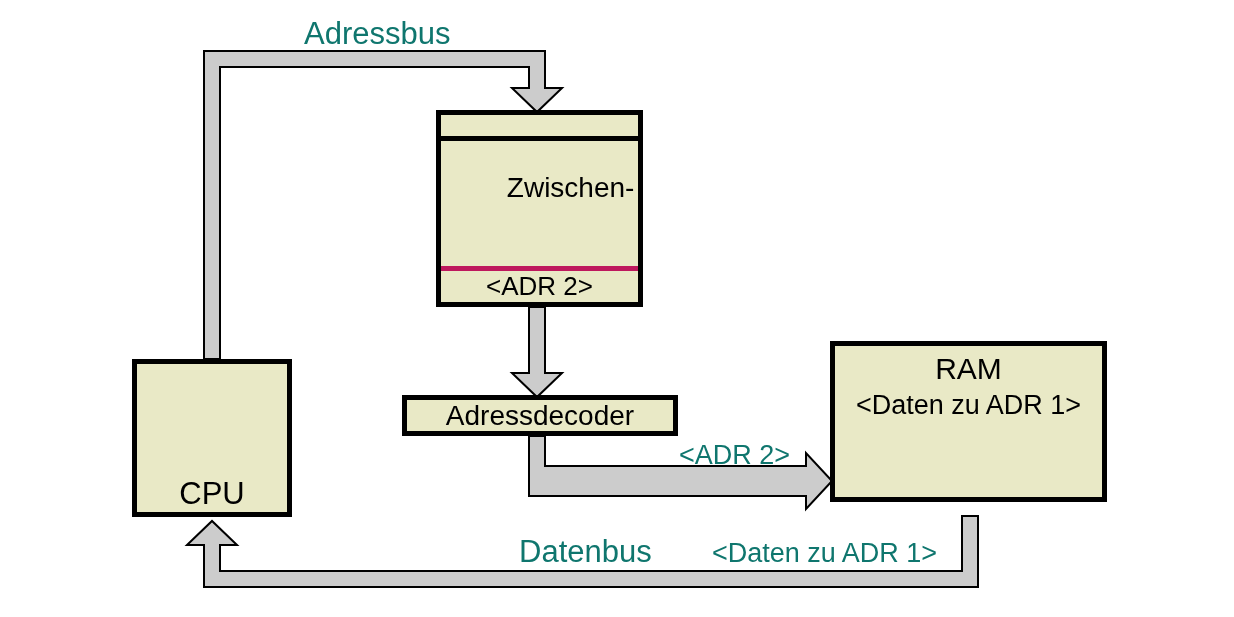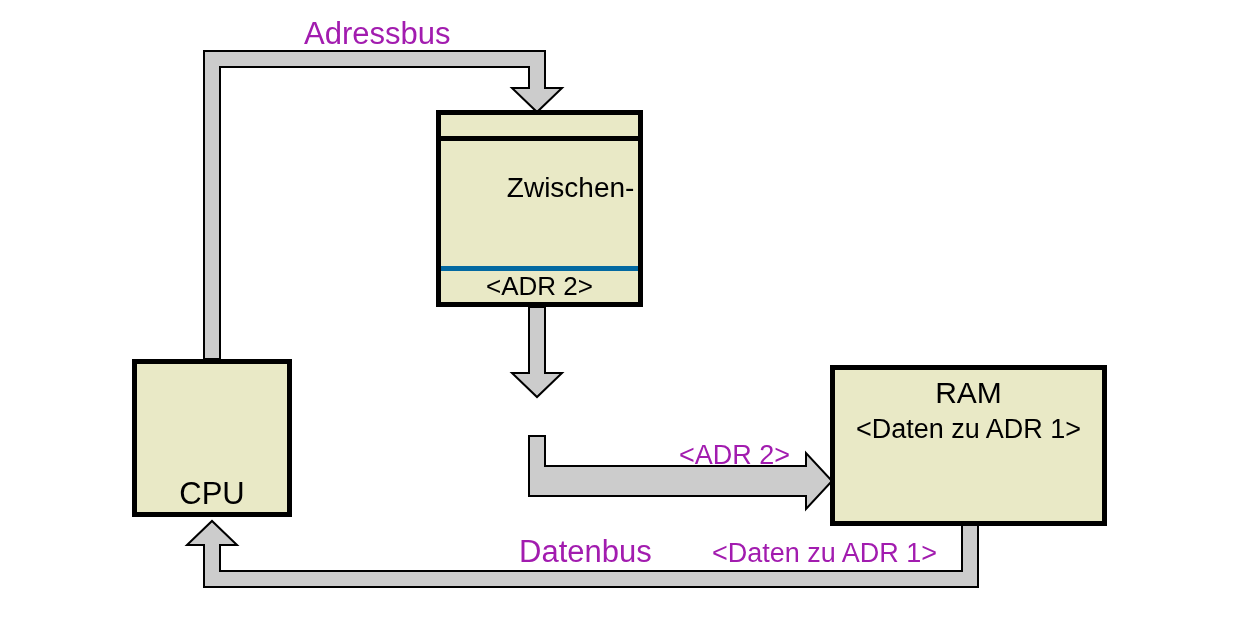--- a/index.html
+++ b/index.html
@@ -49,21 +49,21 @@
     height: 197px;
     padding: 0;
   }
   .zs-slot-top {
     height: 37px;
     border-bottom: 5px solid #000000;
     box-sizing: border-box;
   }
   .zs-slot-mid {
     flex: 1 1 auto;
-    border-bottom: 5px solid #0369a1;
+    border-bottom: 5px solid #be185d;
     box-sizing: border-box;
     display: flex;
     align-items: center;
     justify-content: center;
     text-align: center;
     line-height: 1.12;
   }
   .zs-slot-bottom {
     height: 39px;
     box-sizing: border-box;
@@ -75,21 +75,21 @@
     left: 402px;
     top: 395px;
     width: 276px;
     height: 41px;
     align-items: center;
     justify-content: center;
     border-width: 5px;
   }
   .node-ram {
     left: 830px;
-    top: 365px;
+    top: 341px;
     width: 277px;
     height: 161px;
     align-items: center;
     justify-content: flex-start;
     padding-top: 6px;
   }
   .label-text {
     color: #000000;
     white-space: pre;
   }
@@ -105,21 +105,21 @@
   .ram-title {
     font-size: 30px;
     margin-bottom: 4px;
   }
   .ram-line {
     font-size: 27px;
     line-height: 1.18;
   }
   .free-label {
     position: absolute;
-    color: #a21caf;
+    color: #0f766e;
     white-space: pre;
     z-index: 8;
   }
   .lbl-adressbus {
     left: 304px;
     top: 16px;
     font-size: 31px;
   }
   .lbl-datenbus {
     left: 519px;
@@ -202,20 +202,23 @@
     <div class="zs-slot-mid">
       <div class="label-text t-mid">
         <span>Zwischen-</span><br>
       </div>
     </div>
     <div class="zs-slot-bottom">
       <span class="label-text t-small">&lt;ADR 2&gt;</span>
     </div>
   </div>
 
+  <div class="node-box node-adressdecoder">
+    <div class="label-text t-mid">Adressdecoder</div>
+  </div>
 
   <div class="node-box node-ram">
     <div class="label-text ram-title">RAM</div>
     <div class="label-text ram-line">&lt;Daten zu ADR 1&gt;</div>
   </div>
 
   <div class="free-label lbl-adr2-bus">&lt;ADR 2&gt;</div>
 
   <div class="free-label lbl-datenbus">Datenbus</div>
   <div class="free-label lbl-daten-adr1">&lt;Daten zu ADR 1&gt;</div>

